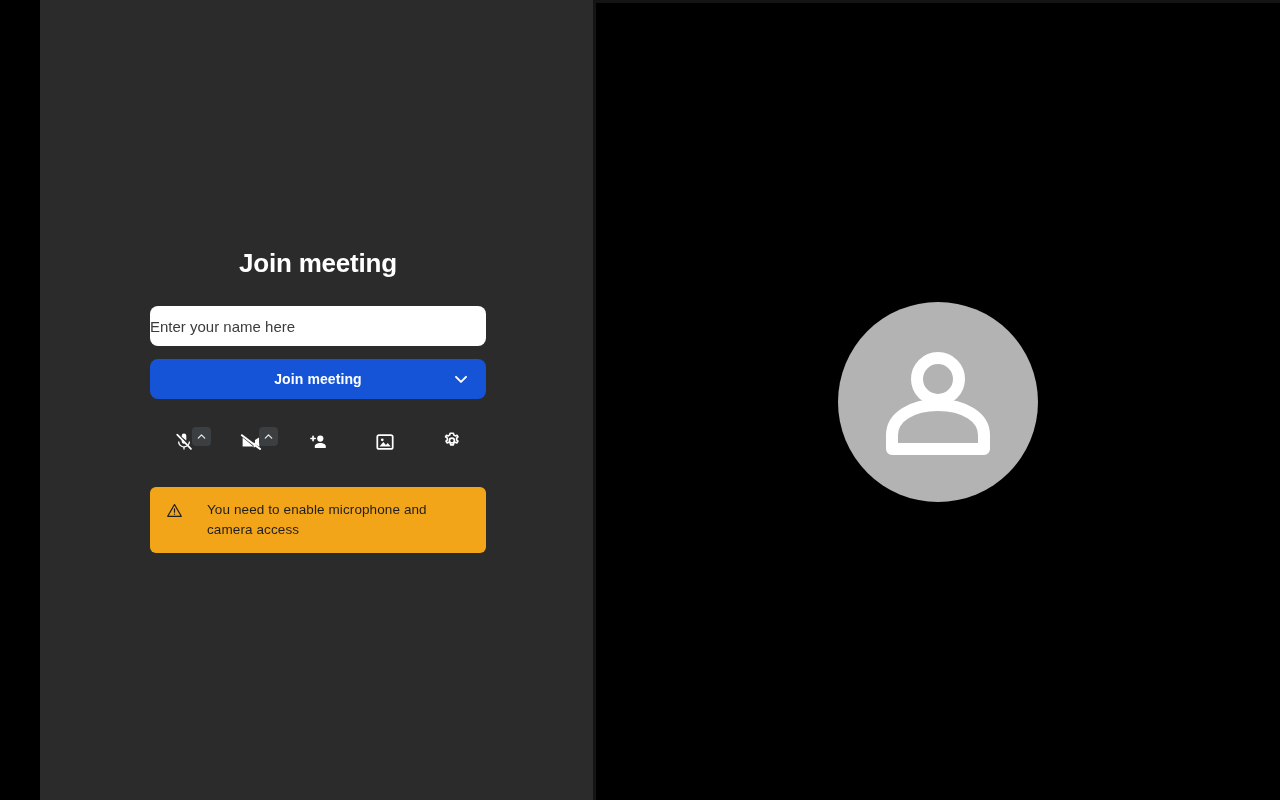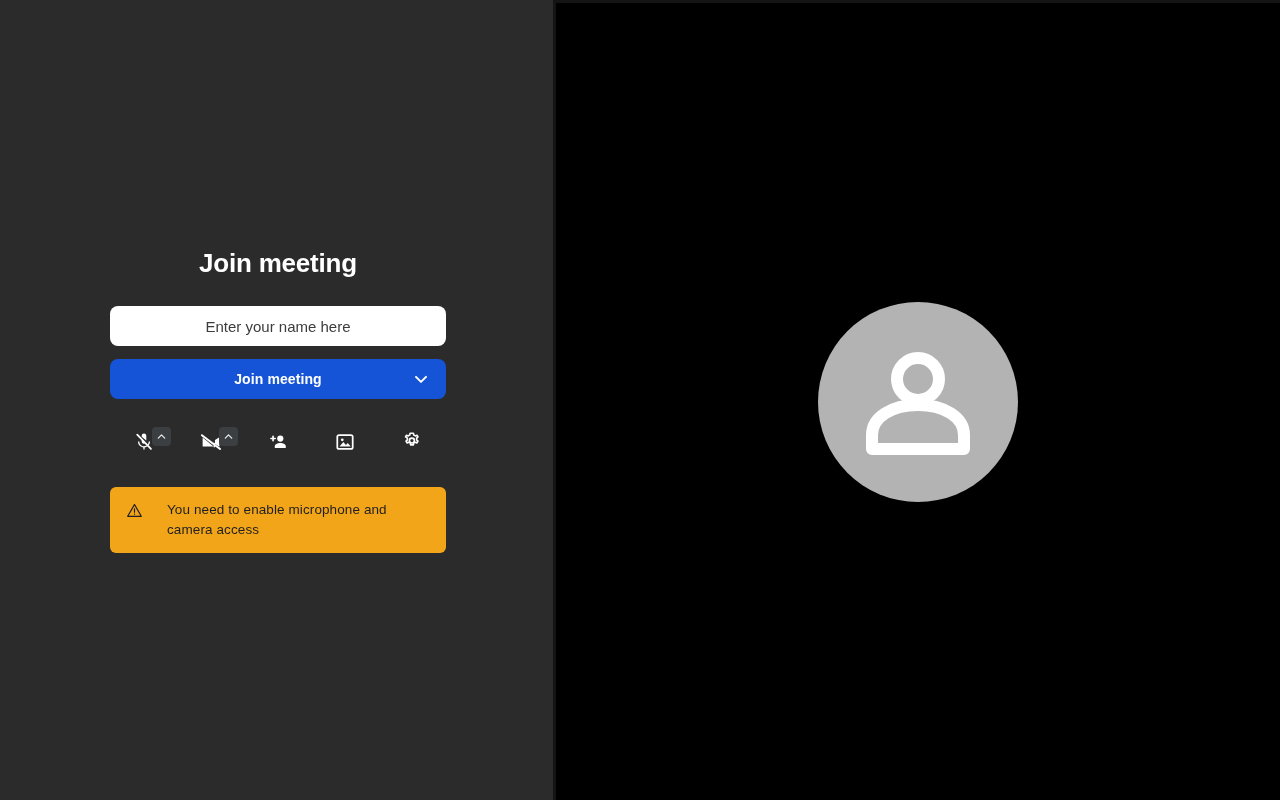--- a/index.html
+++ b/index.html
@@ -12,20 +12,21 @@
     background: #000000;
     font-family: "Liberation Sans", sans-serif;
   }
 
   #app {
     position: relative;
     width: 1280px;
     height: 800px;
     display: flex;
     background: #000;
+    padding-left: 40px;
   }
 
   
   .prejoin-panel {
     width: 553px;
     height: 800px;
     background: #2b2b2b;
     position: relative;
     flex: 0 0 553px;
   }
@@ -52,21 +53,20 @@
     display: block;
     width: 336px;
     height: 40px;
     border-radius: 8px;
     border: none;
     outline: none;
     background: #ffffff;
     color: #1a1a1a;
     font-size: 15px;
     font-family: "Liberation Sans", sans-serif;
-    text-align: center;
     margin-bottom: 13px;
   }
   .name-field::placeholder {
     color: #3c3c3c;
     opacity: 1;
   }
 
   
   .join-button-row {
     position: relative;

